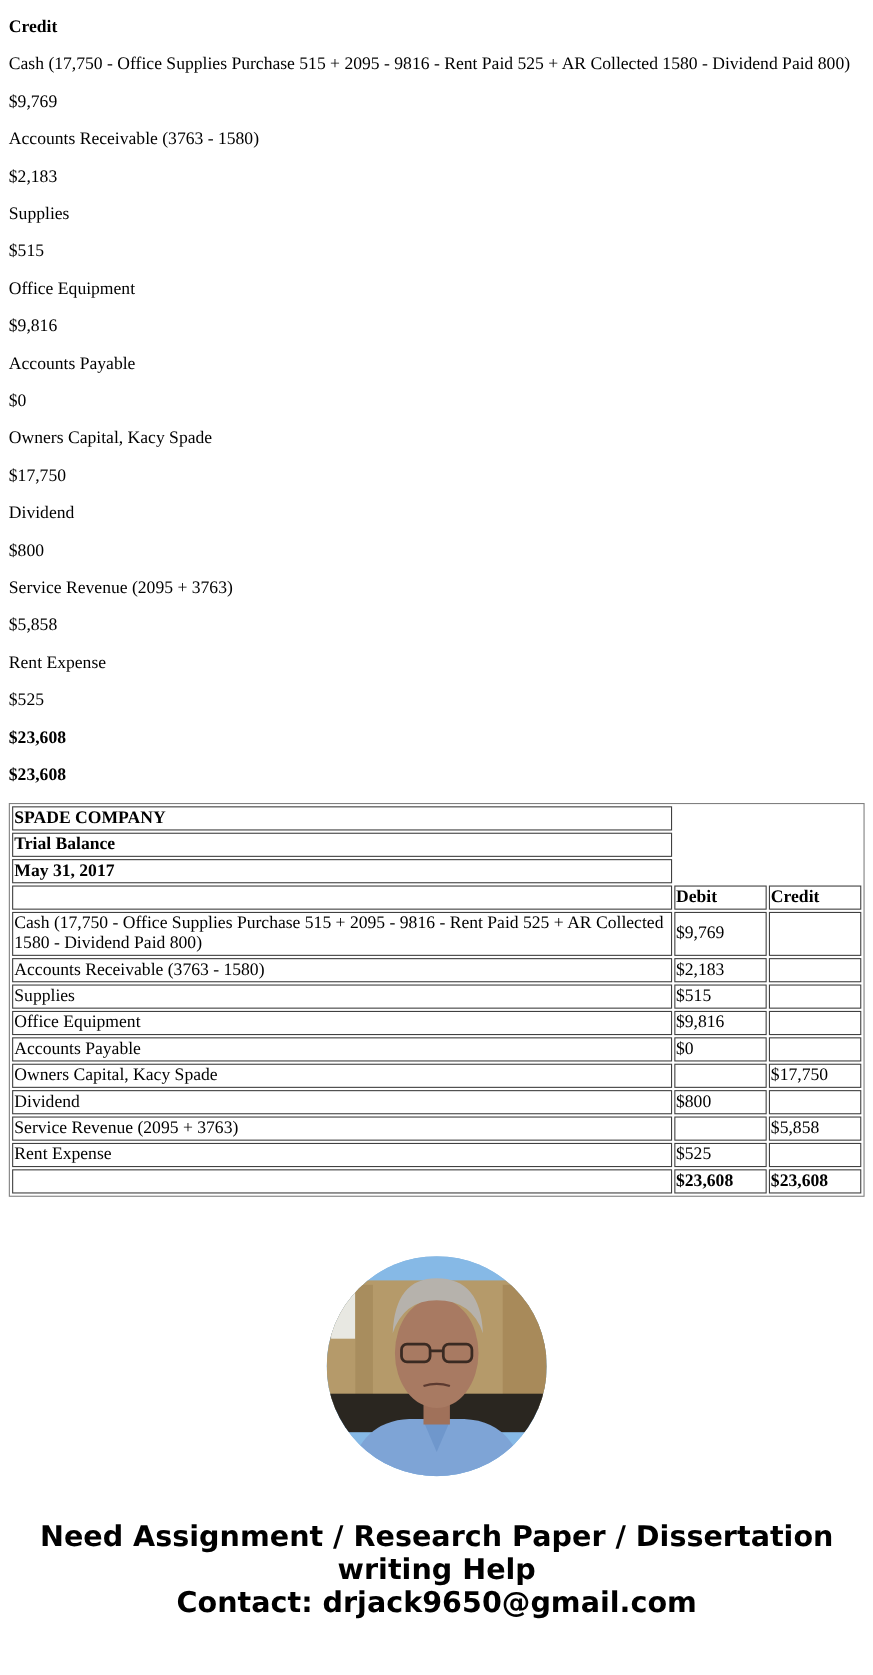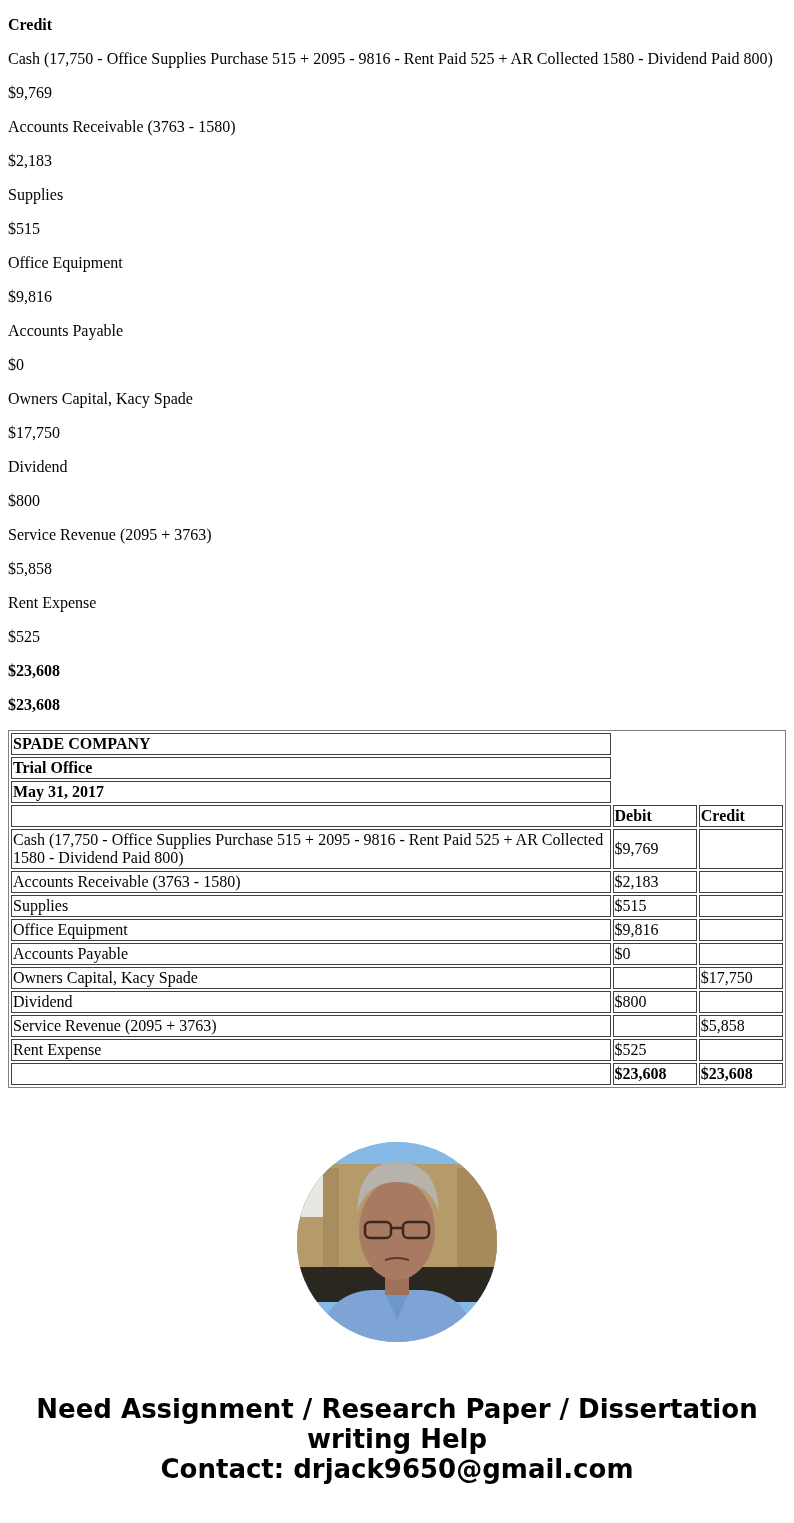--- a/index.html
+++ b/index.html
@@ -45,21 +45,21 @@
     overflow: hidden;
     position: relative;
     background: #8ab8e0;
   }
   .promo {
     font-family: "DejaVu Sans", sans-serif;
     font-weight: bold;
     font-size: 26px;
     line-height: 30px;
     text-align: center;
-    margin-top: 52px;
+    margin-top: 40px;
     width: 794px;
   }
 </style>
 </head>
 <body>
 
 <div class="content">
   <p class="first"><b>Credit</b></p>
   <p>Cash (17,750 - Office Supplies Purchase 515 + 2095 - 9816 - Rent Paid 525 + AR Collected 1580 - Dividend Paid 800)</p>
   <p>$9,769</p>
@@ -82,21 +82,21 @@
   <p><b>$23,608</b></p>
   <p><b>$23,608</b></p>
 
   <table class="tb">
     <tbody>
       <tr>
         <td class="c-label"><b>SPADE COMPANY</b></td>
         <td class="empty-cell" colspan="2"></td>
       </tr>
       <tr>
-        <td class="c-label"><b>Trial Office</b></td>
+        <td class="c-label"><b>Trial Balance</b></td>
         <td class="empty-cell" colspan="2"></td>
       </tr>
       <tr>
         <td class="c-label"><b>May 31, 2017</b></td>
         <td class="empty-cell" colspan="2"></td>
       </tr>
       <tr>
         <td class="c-label">&nbsp;</td>
         <td class="c-debit"><b>Debit</b></td>
         <td class="c-credit"><b>Credit</b></td>

